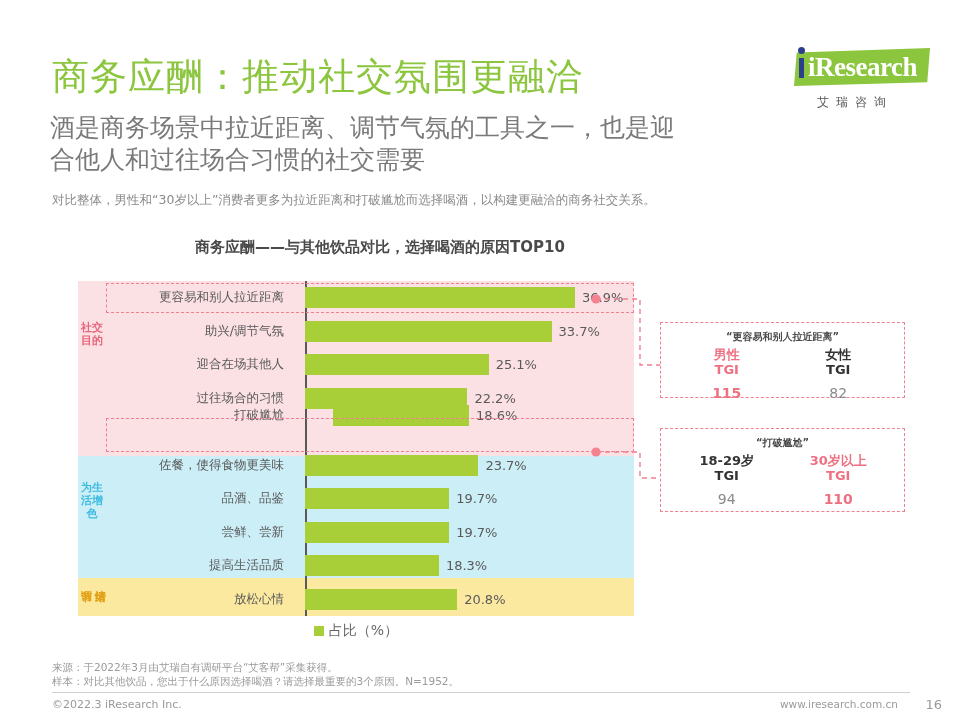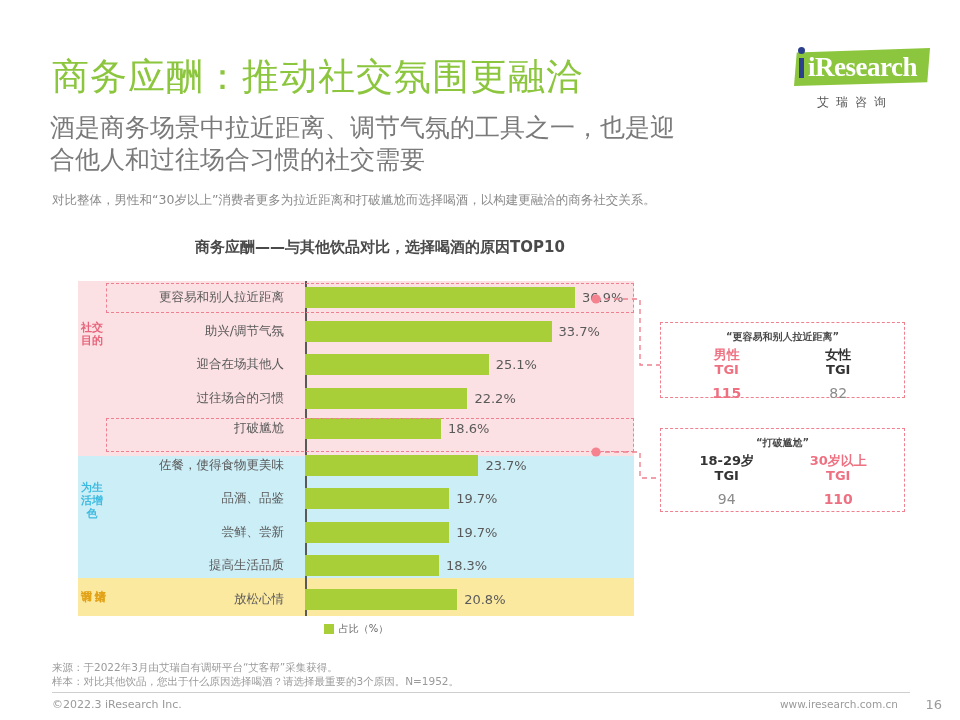--- a/index.html
+++ b/index.html
@@ -105,21 +105,21 @@
   }
   .hl-1 { left:28px; top:2px;   width:528px; height:30px; }
   .hl-2 { left:28px; top:137px; width:528px; height:34px; }
 
   
   .legend {
     position:absolute; left:78px; top:622px; width:556px;
     display:flex; align-items:center; justify-content:center; gap:5px;
   }
   .legend-swatch { width:10px; height:10px; background:#A8CE38; }
-  .legend-text { font-size:10px; color:#666; font-family:"DejaVu Sans", sans-serif;text-align:center; }
+  .legend-text { font-size:14px; color:#666; font-family:"DejaVu Sans", sans-serif;text-align:center; }
 
   
   #connectors { position:absolute; left:0; top:0; width:960px; height:720px; pointer-events:none; }
 
   
   .anno {
     position:absolute; border:1.4px dashed #F08090; background:#fff;
     padding:7px 10px 9px;
   }
   .anno-1 { left:660px; top:322px; width:245px; height:76px; }
@@ -213,21 +213,21 @@
             <div class="bar-val">25.1%</div>
           </div>
         </div>
         <div class="row" style="top: 100.5px;">
           <div class="row-cat">过往场合的习惯</div>
           <div class="bar-zone">
             <div class="bar" style="width: 162.439px; background: rgb(168, 206, 56);"></div>
             <div class="bar-val">22.2%</div>
           </div>
         </div>
-        <div class="row" style="top: 131px;">
+        <div class="row" style="top: 118px; gap: 28px;">
           <div class="row-cat">打破尴尬</div>
           <div class="bar-zone">
             <div class="bar" style="width: 136.098px; background: rgb(168, 206, 56);"></div>
             <div class="bar-val">18.6%</div>
           </div>
         </div>
         <div class="row" style="top: 167.5px;">
           <div class="row-cat">佐餐，使得食物更美味</div>
           <div class="bar-zone">
             <div class="bar" style="width: 173.415px; background: rgb(168, 206, 56);"></div>

